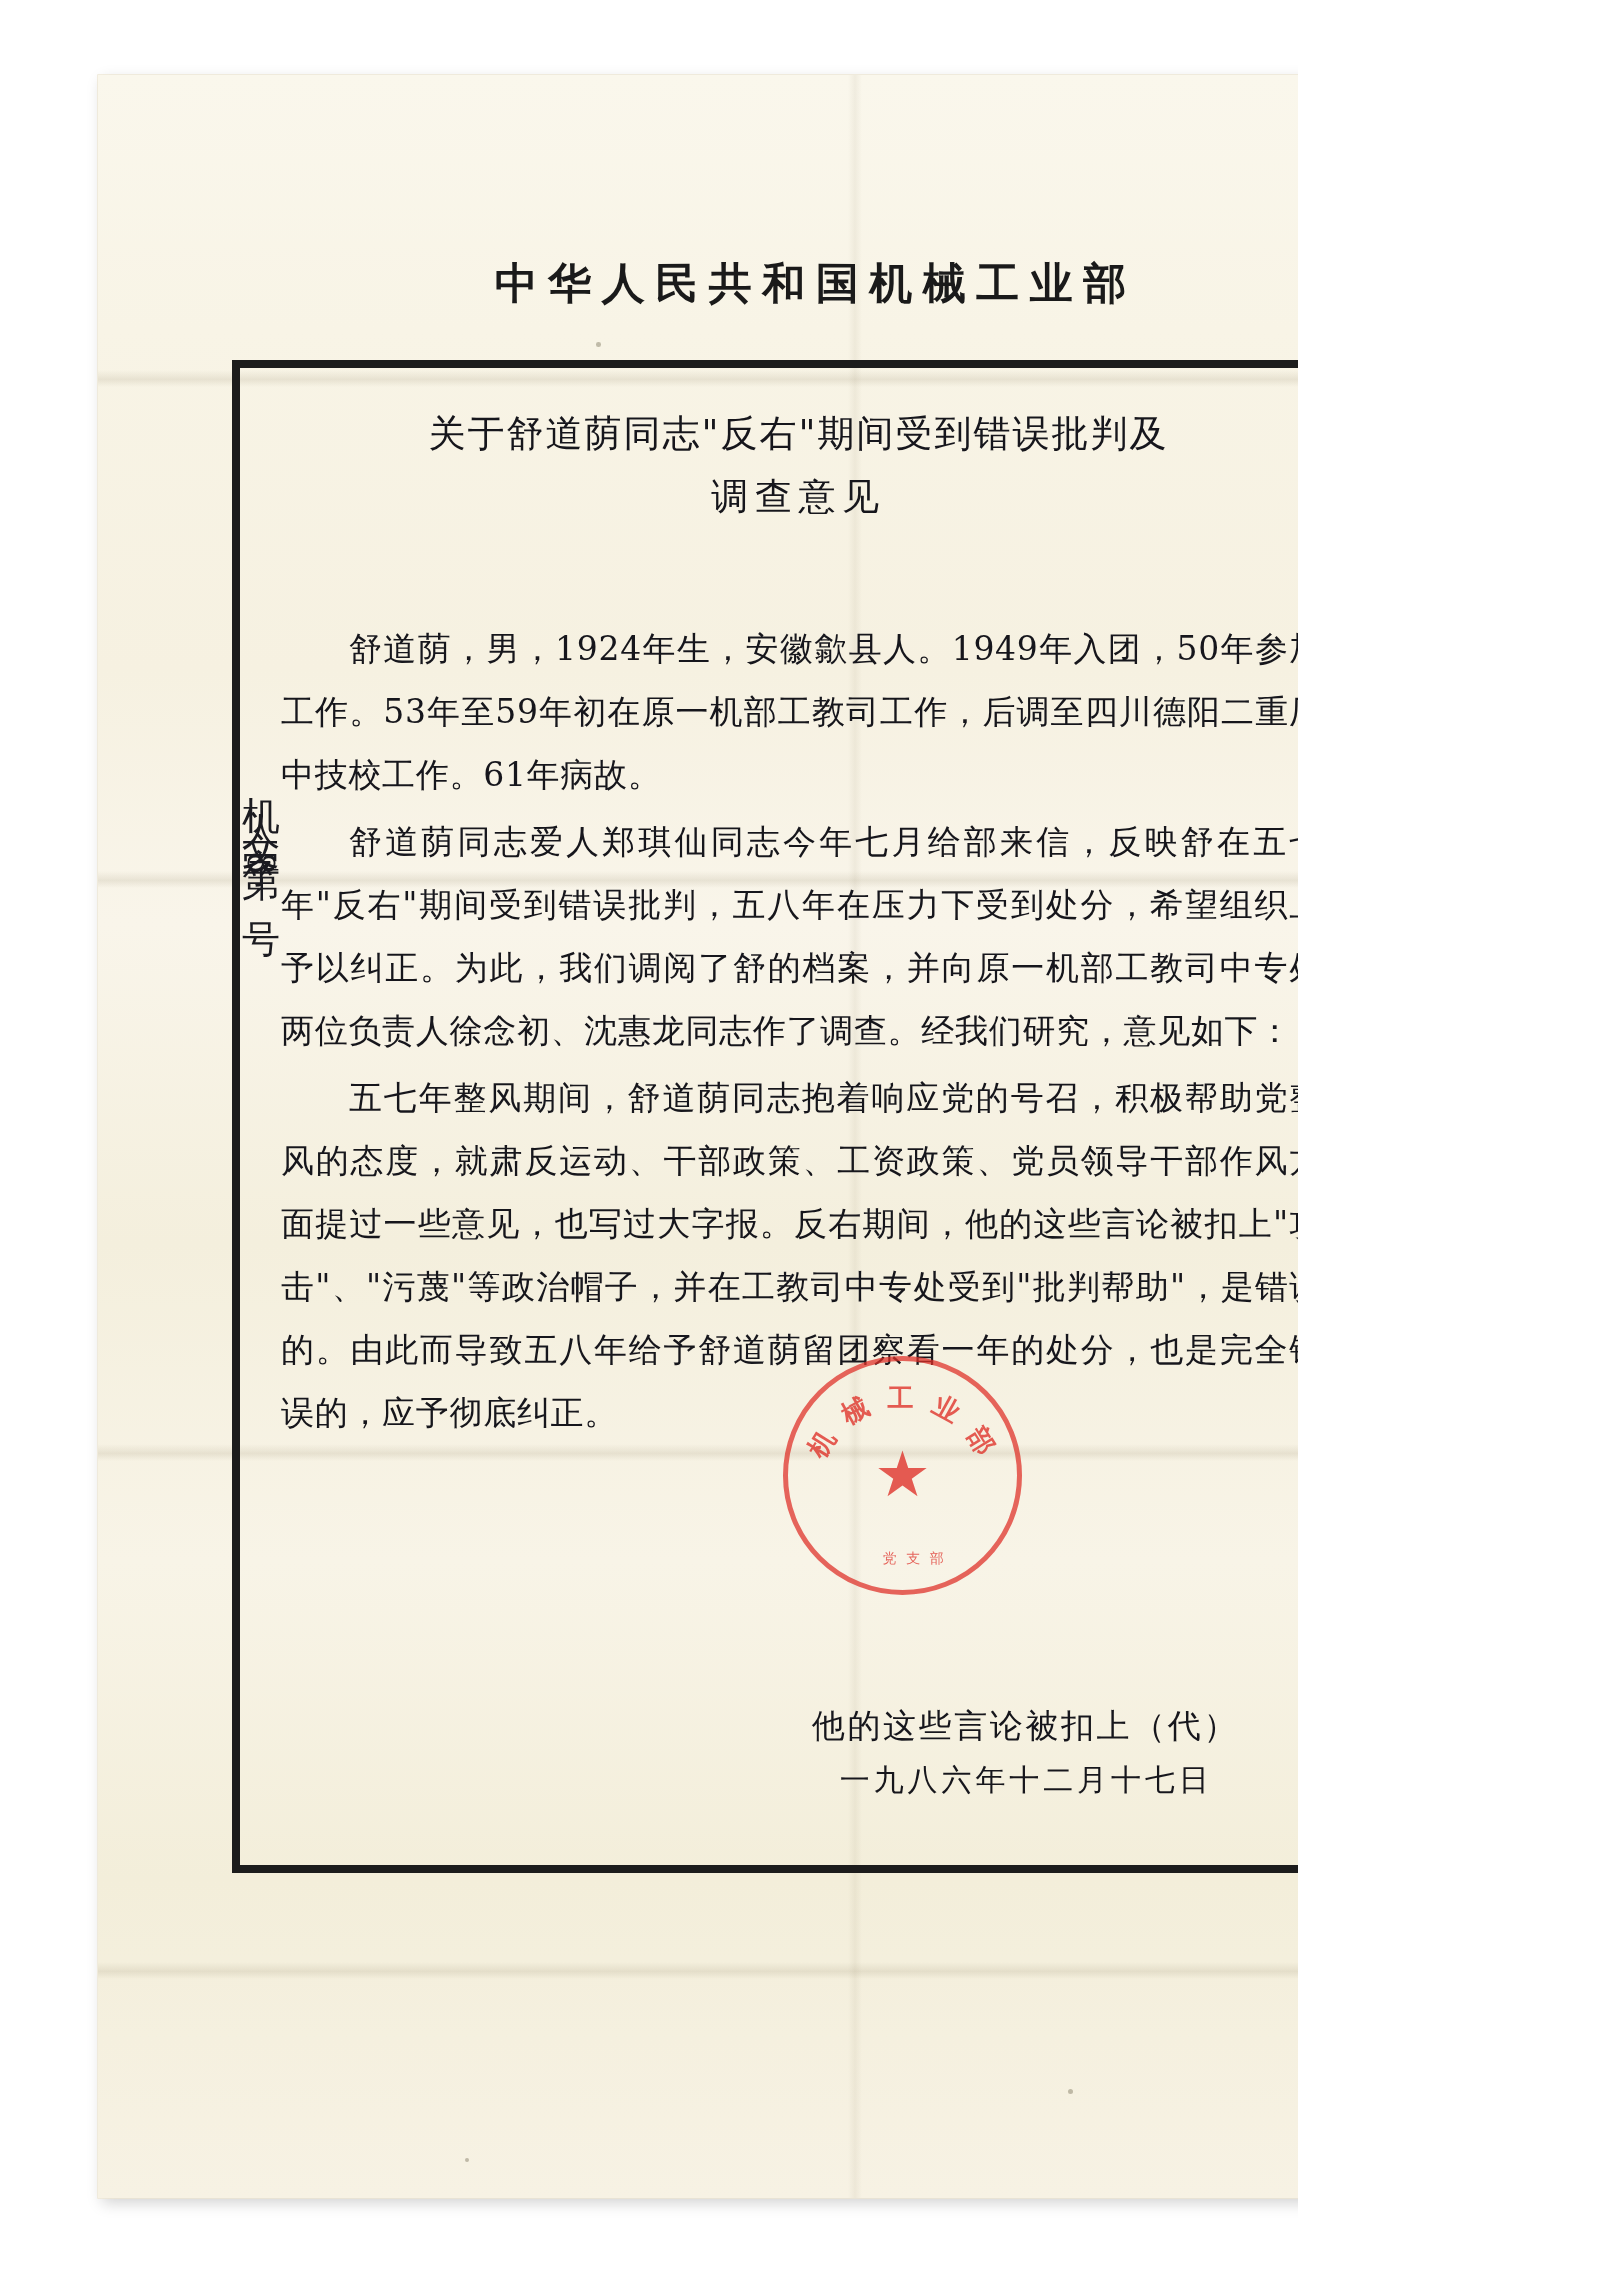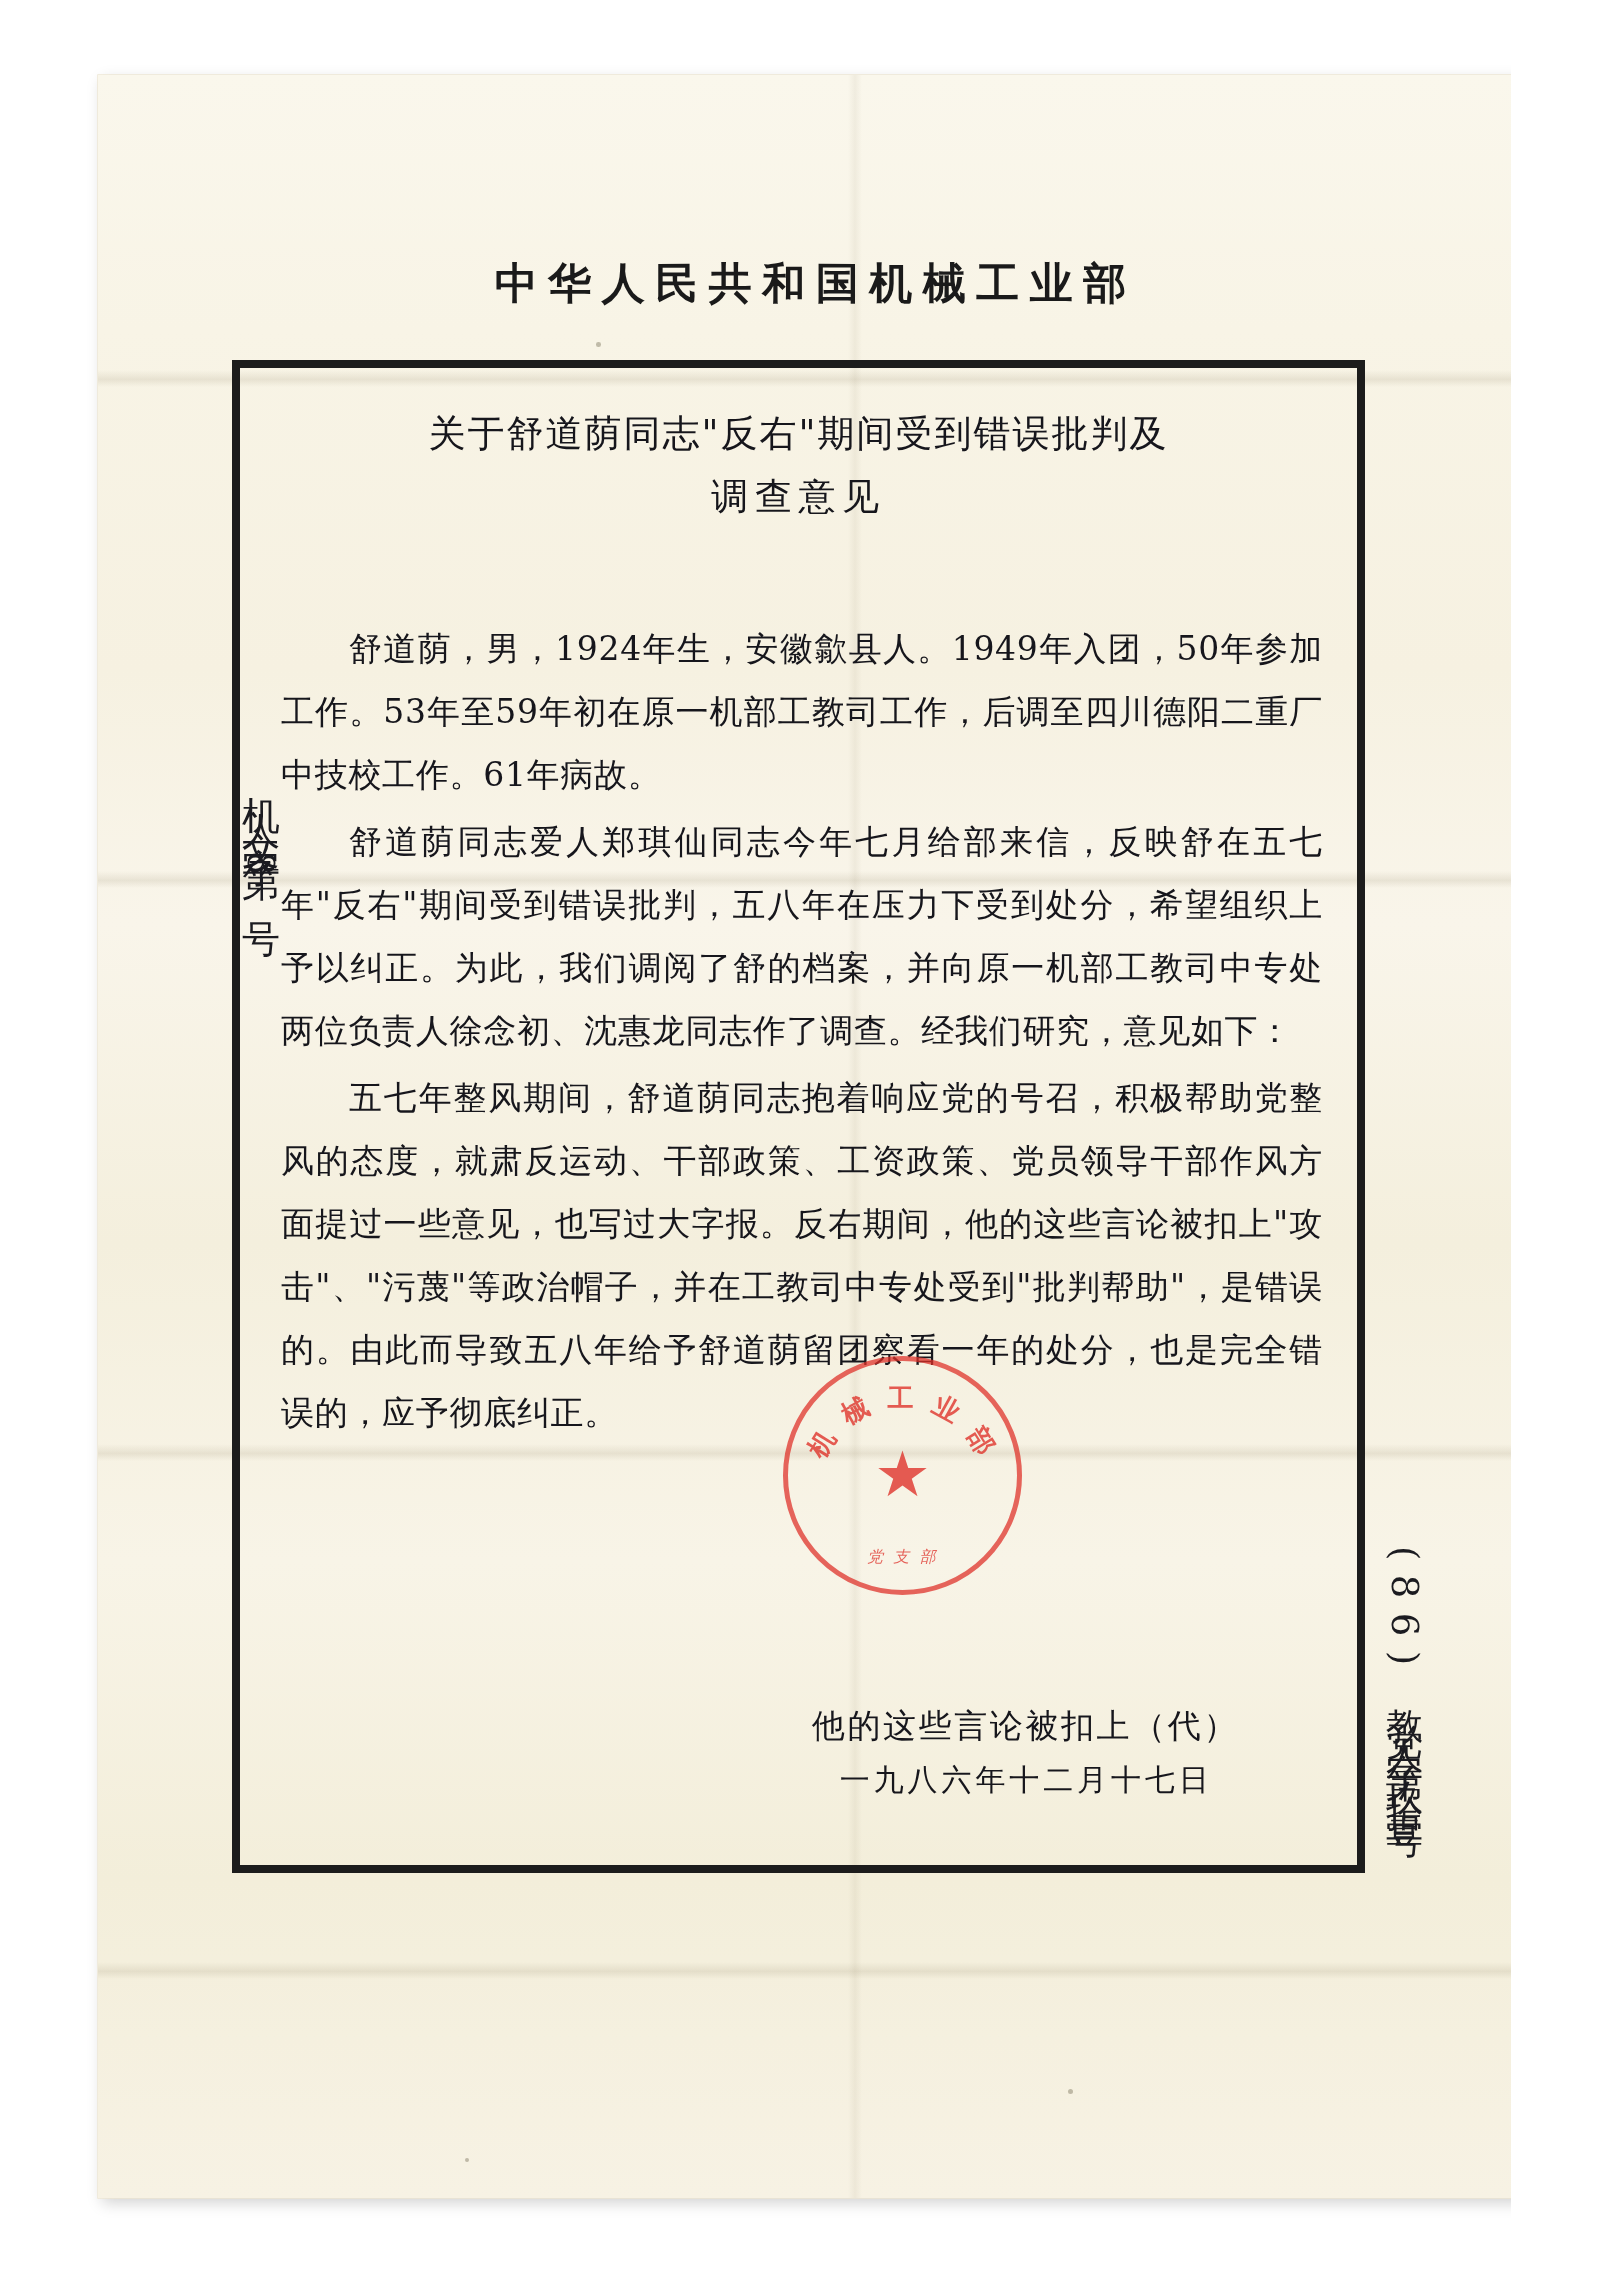--- a/index.html
+++ b/index.html
@@ -5,21 +5,21 @@
   html, body {
     margin: 0;
     padding: 0;
     background: #ffffff;
   }
   body {
     font-family: "DejaVu Sans", sans-serif;
   }
   #page {
     position: relative;
-    width: 1511px;
+    width: 1298px;
     height: 2273px;
     background: #ffffff;
     overflow: hidden;
   }
   
   #paper {
     position: absolute;
     left: 98px;
     top: 75px;
     width: 1425px;
@@ -178,29 +178,28 @@
   }
   #seal .seal-arc text {
     font-family: "DejaVu Sans", sans-serif;
     font-size: 40px;
     font-weight: bold;
     fill: rgba(222, 48, 40, 0.85);
     letter-spacing: 6px;
   }
   #seal .seal-bottom {
     position: absolute;
-    left: 0;
+    left: 12px;
     bottom: 22px;
     width: 100%;
     text-align: center;
     font-family: "DejaVu Sans", sans-serif;
-    font-size: 16px;
+    font-size: 14px;
     letter-spacing: 2.6px;
     color: rgba(222, 48, 40, 0.8);
-    font-style: italic;
   }
 
   
   .side-note {
     position: absolute;
     writing-mode: vertical-rl;
     font-family: "DejaVu Serif", serif;
     color: #1b1b20;
     white-space: nowrap;
   }

